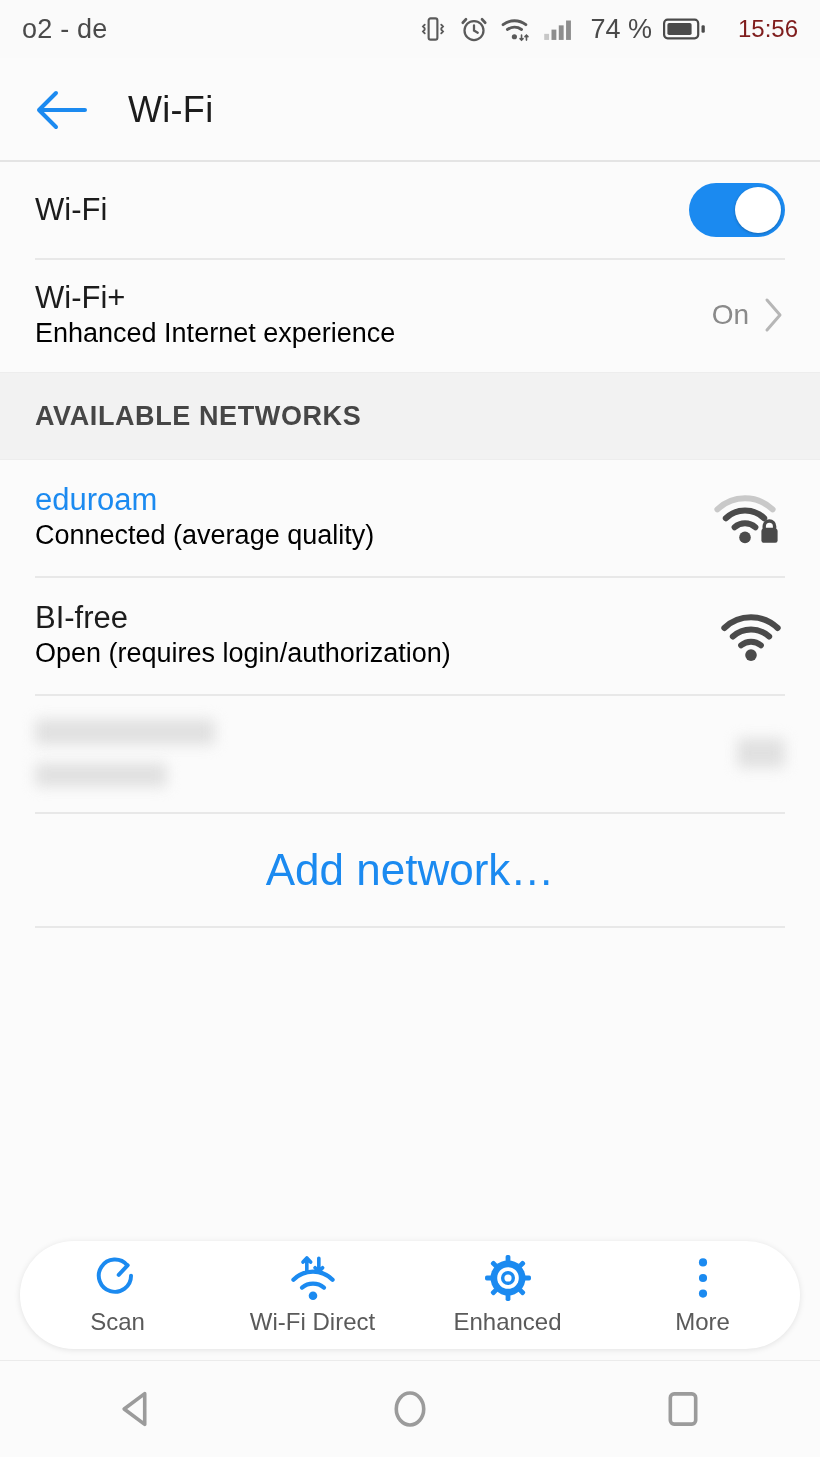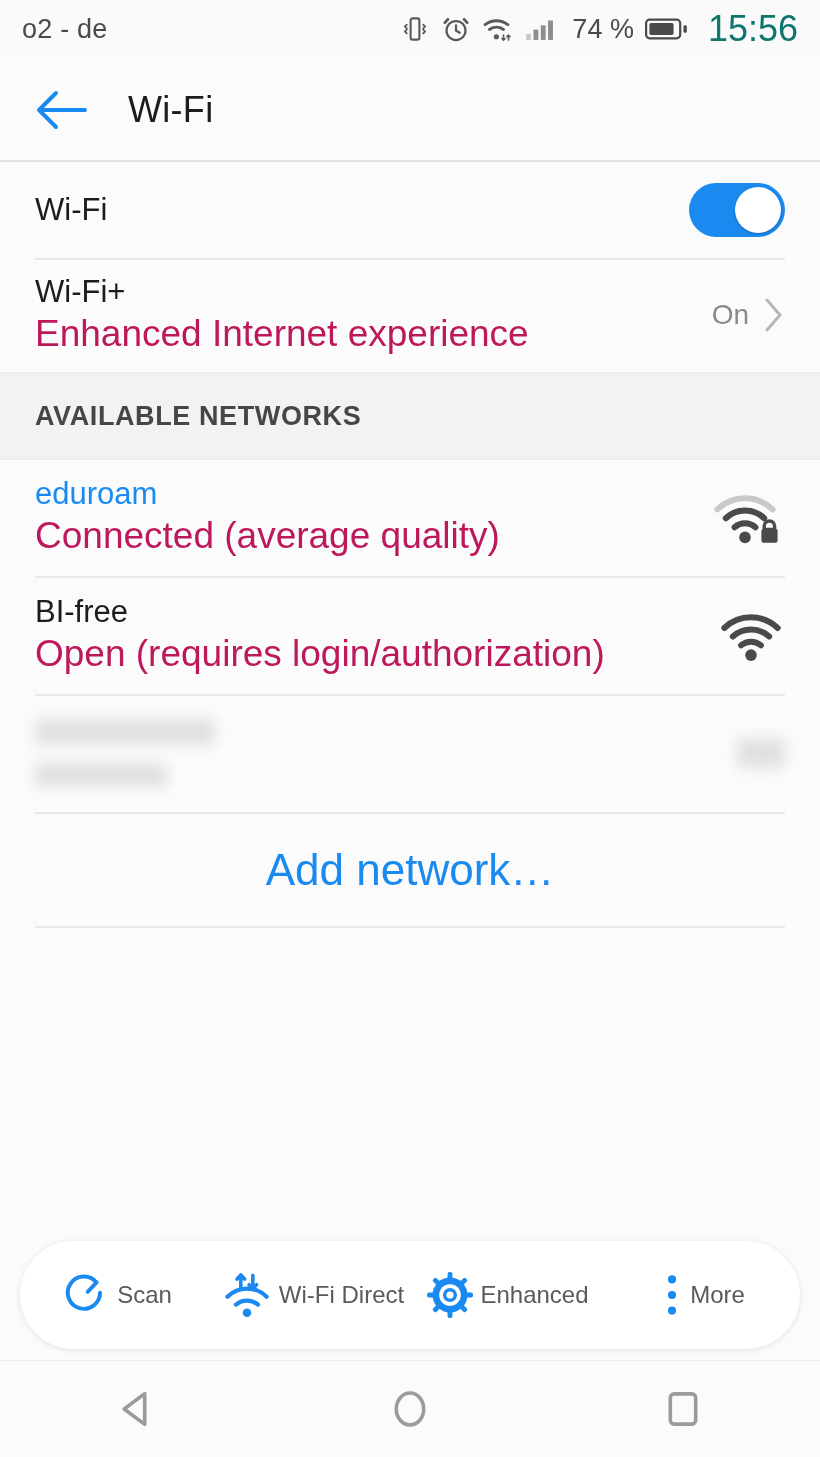--- a/index.html
+++ b/index.html
@@ -13,21 +13,21 @@
 
   
   .statusbar {
     height: 58px; display: flex; align-items: center;
     padding: 15px 22px; background: #fafafa;
   }
   .carrier { font-size: 27px; color: #4a4a4a; letter-spacing: .2px; }
   .status-right { margin-left: auto; display: flex; align-items: center; gap: 11px; }
   .status-right .ic { display: block; }
   .battery-pct { font-size: 27px; color: #4a4a4a; margin-left: 2px; }
-  .clock { font-size: 36px; color: #0f766e; margin-left: 8px; }
+  .clock { font-size: 24px; color: #7f1d1d; margin-left: 20px; }
 
   
   .titlebar {
     height: 104px; display: flex; align-items: center; padding: 0 30px;
     background: #fbfbfb; position: relative;
   }
   .back-btn { width: 62px; height: 62px; display: flex; align-items: center; justify-content: center; }
   .page-title { font-size: 36px; color: #1c1c1c; margin-left: 36px; letter-spacing: .3px; }
   .titlebar::after {
     content: ""; position: absolute; left: 0; right: 0; bottom: 0;
@@ -36,21 +36,21 @@
 
   
   .rowlist { background: #fbfbfb; }
   .row {
     position: relative; display: flex; align-items: center;
     padding: 0 35px; min-height: 96px;
   }
   .row .texts { display: flex; flex-direction: column; justify-content: center; flex: 1; }
   .row-title { font-size: 31px; color: #1c1c1c; line-height: 1.22; }
   .row-title.accent { color: #1b8af0; }
-  .row-sub { font-size: 37px; color: #be185d; line-height: 1.25; }
+  .row-sub { font-size: 27px; color: #000000; line-height: 1.25; }
   .row-value { font-size: 28px; color: #8a8a8a; margin-right: 14px; }
   .divider {
     height: 2px; background: #e8e8e8; margin: 0 35px;
   }
 
   .row-wifi { min-height: 96px; }
   .row-wifiplus { min-height: 112px; padding-top: 8px; padding-bottom: 10px; }
   .row-network { min-height: 116px; padding-top: 10px; padding-bottom: 12px; }
 
   
@@ -88,21 +88,21 @@
     position: absolute; left: 0; right: 0; bottom: 97px; height: 130px;
     display: flex; align-items: center; justify-content: center;
     background: #fbfbfb;
   }
   .toolbar {
     width: 780px; height: 108px; background: #ffffff; border-radius: 54px;
     box-shadow: 0 1px 6px rgba(0,0,0,.10);
     display: flex; align-items: center;
   }
   .tool {
-    flex: 1; height: 100%; display: flex; flex-direction: row;
+    flex: 1; height: 100%; display: flex; flex-direction: column;
     align-items: center; justify-content: center; gap: 6px;
   }
   .tool .glyph { height: 48px; display: flex; align-items: center; justify-content: center; }
   .tool .lbl { font-size: 24px; color: #5a5a5a; }
 
   
   .navbar {
     position: absolute; left: 0; right: 0; bottom: 0; height: 97px;
     display: flex; align-items: center; justify-content: space-around;
     background: #fbfbfb; border-top: 1px solid #ebebeb;

